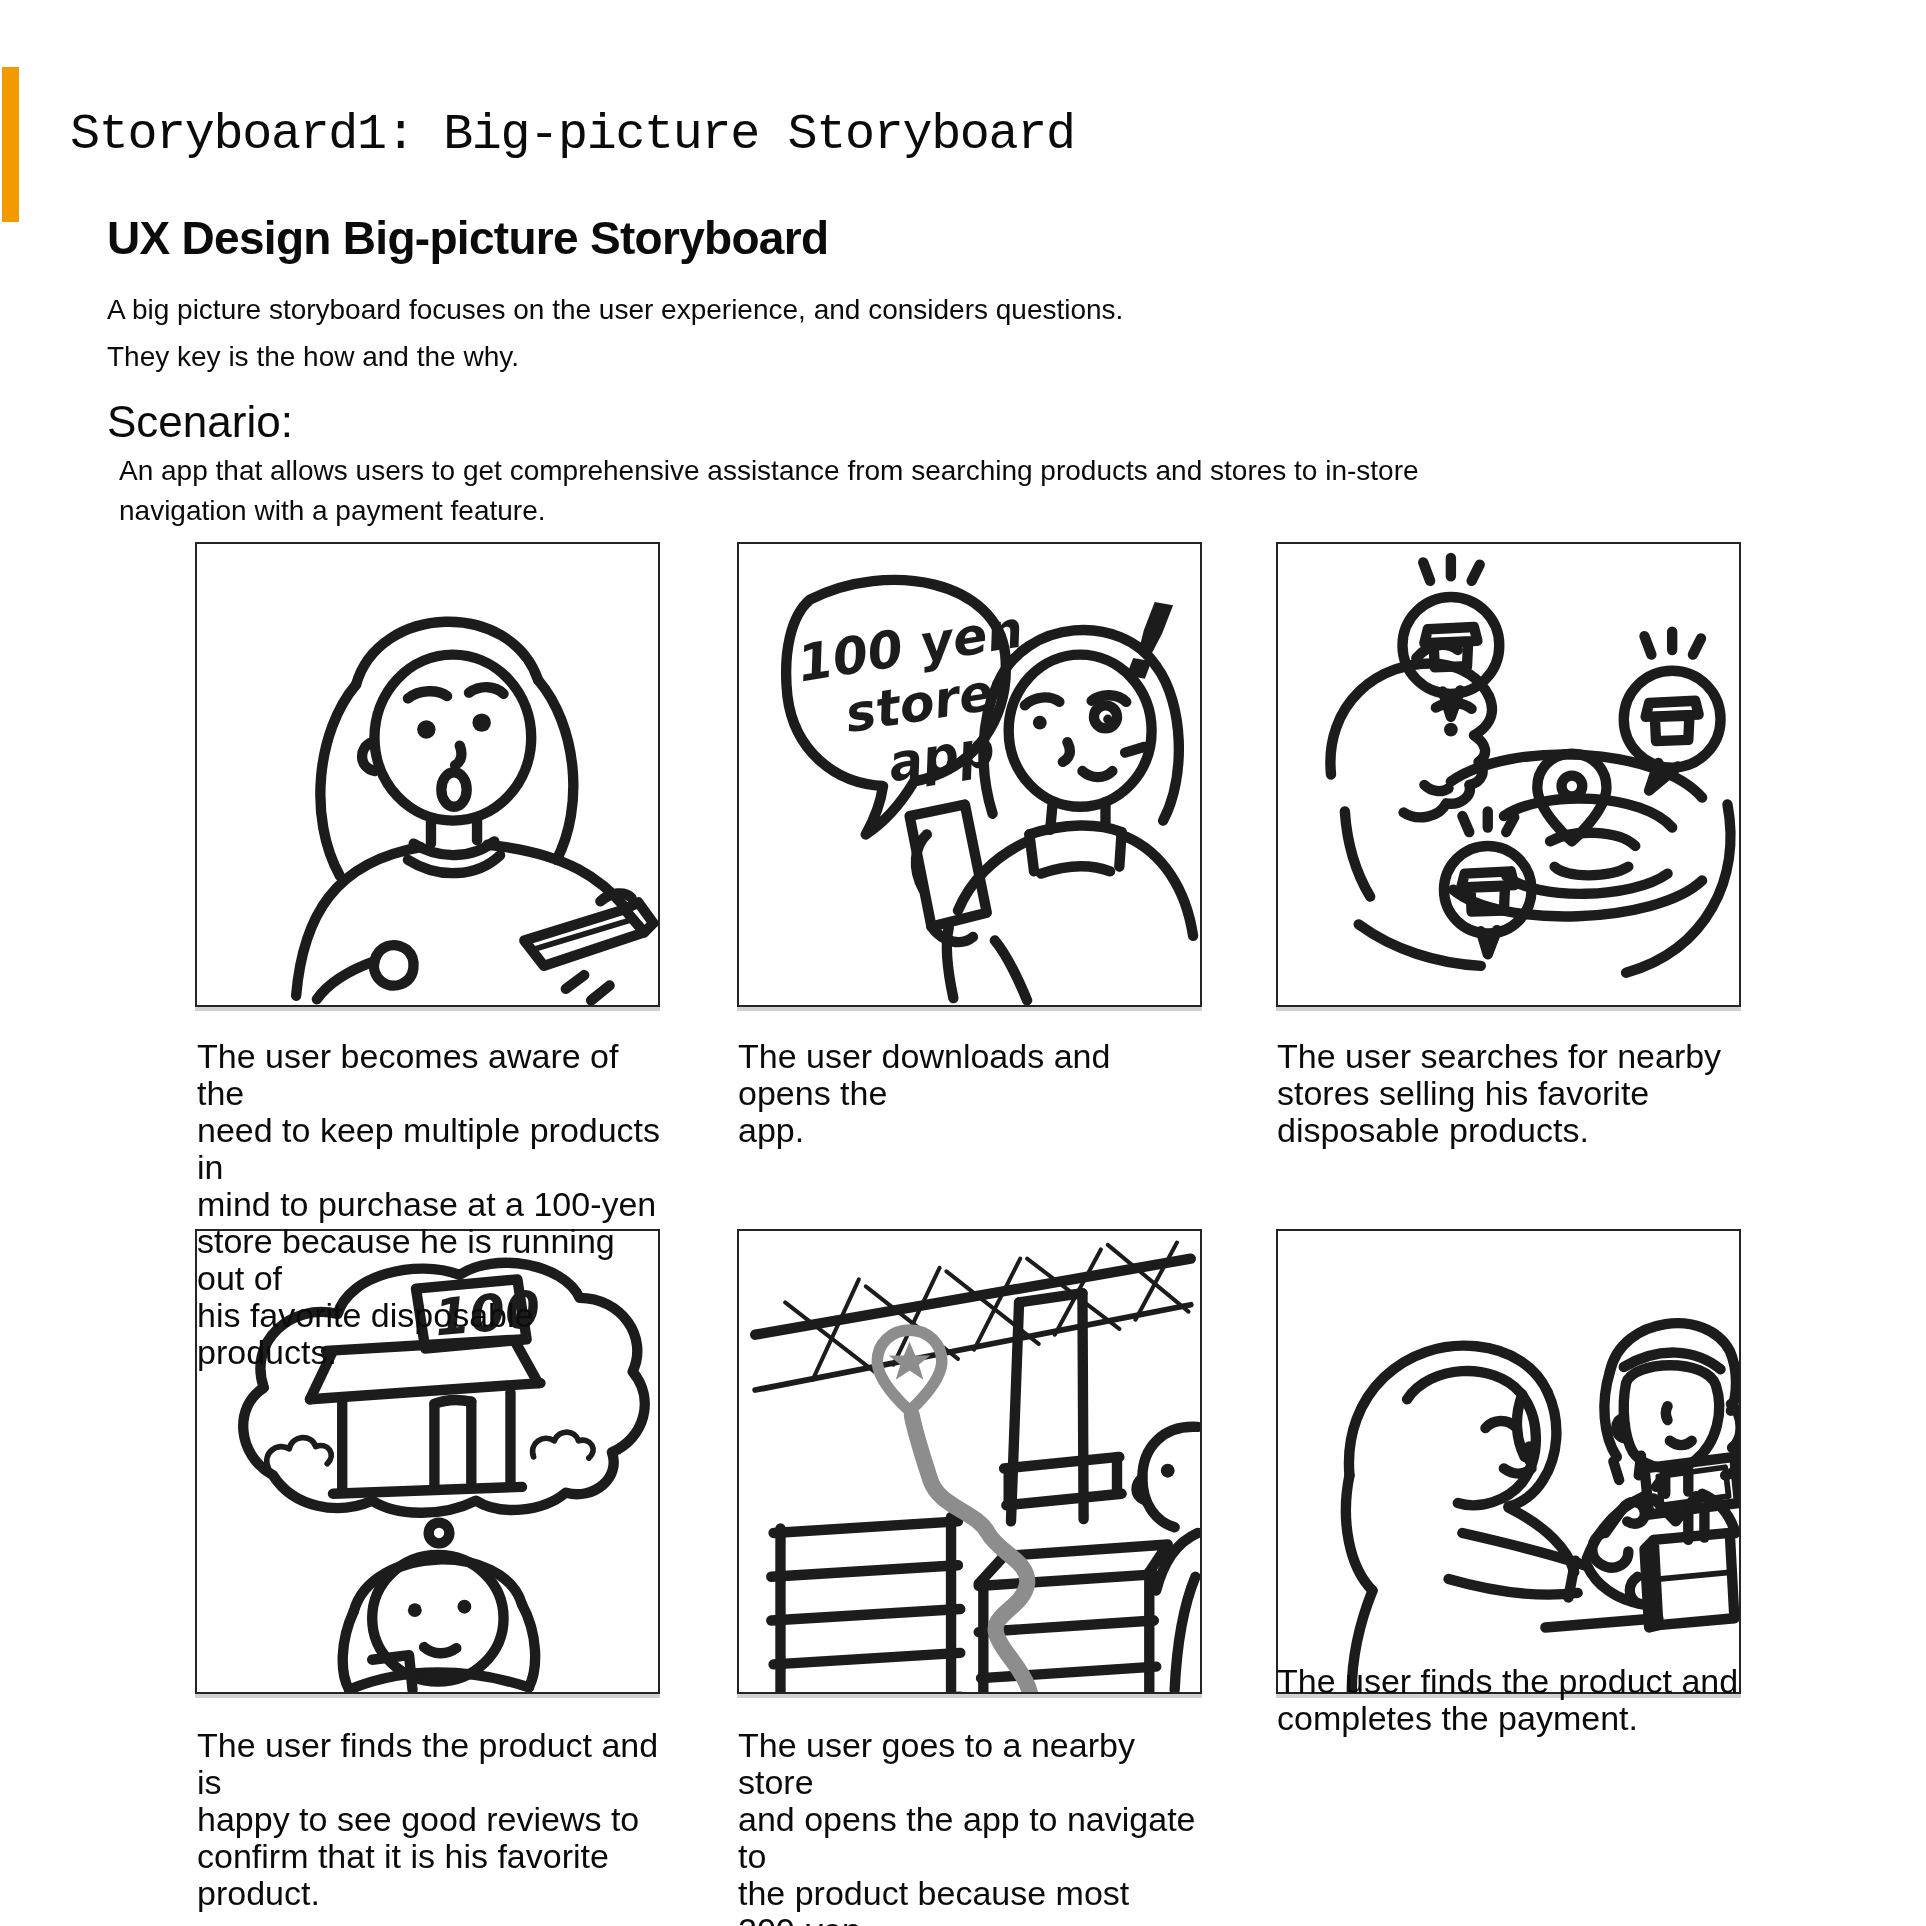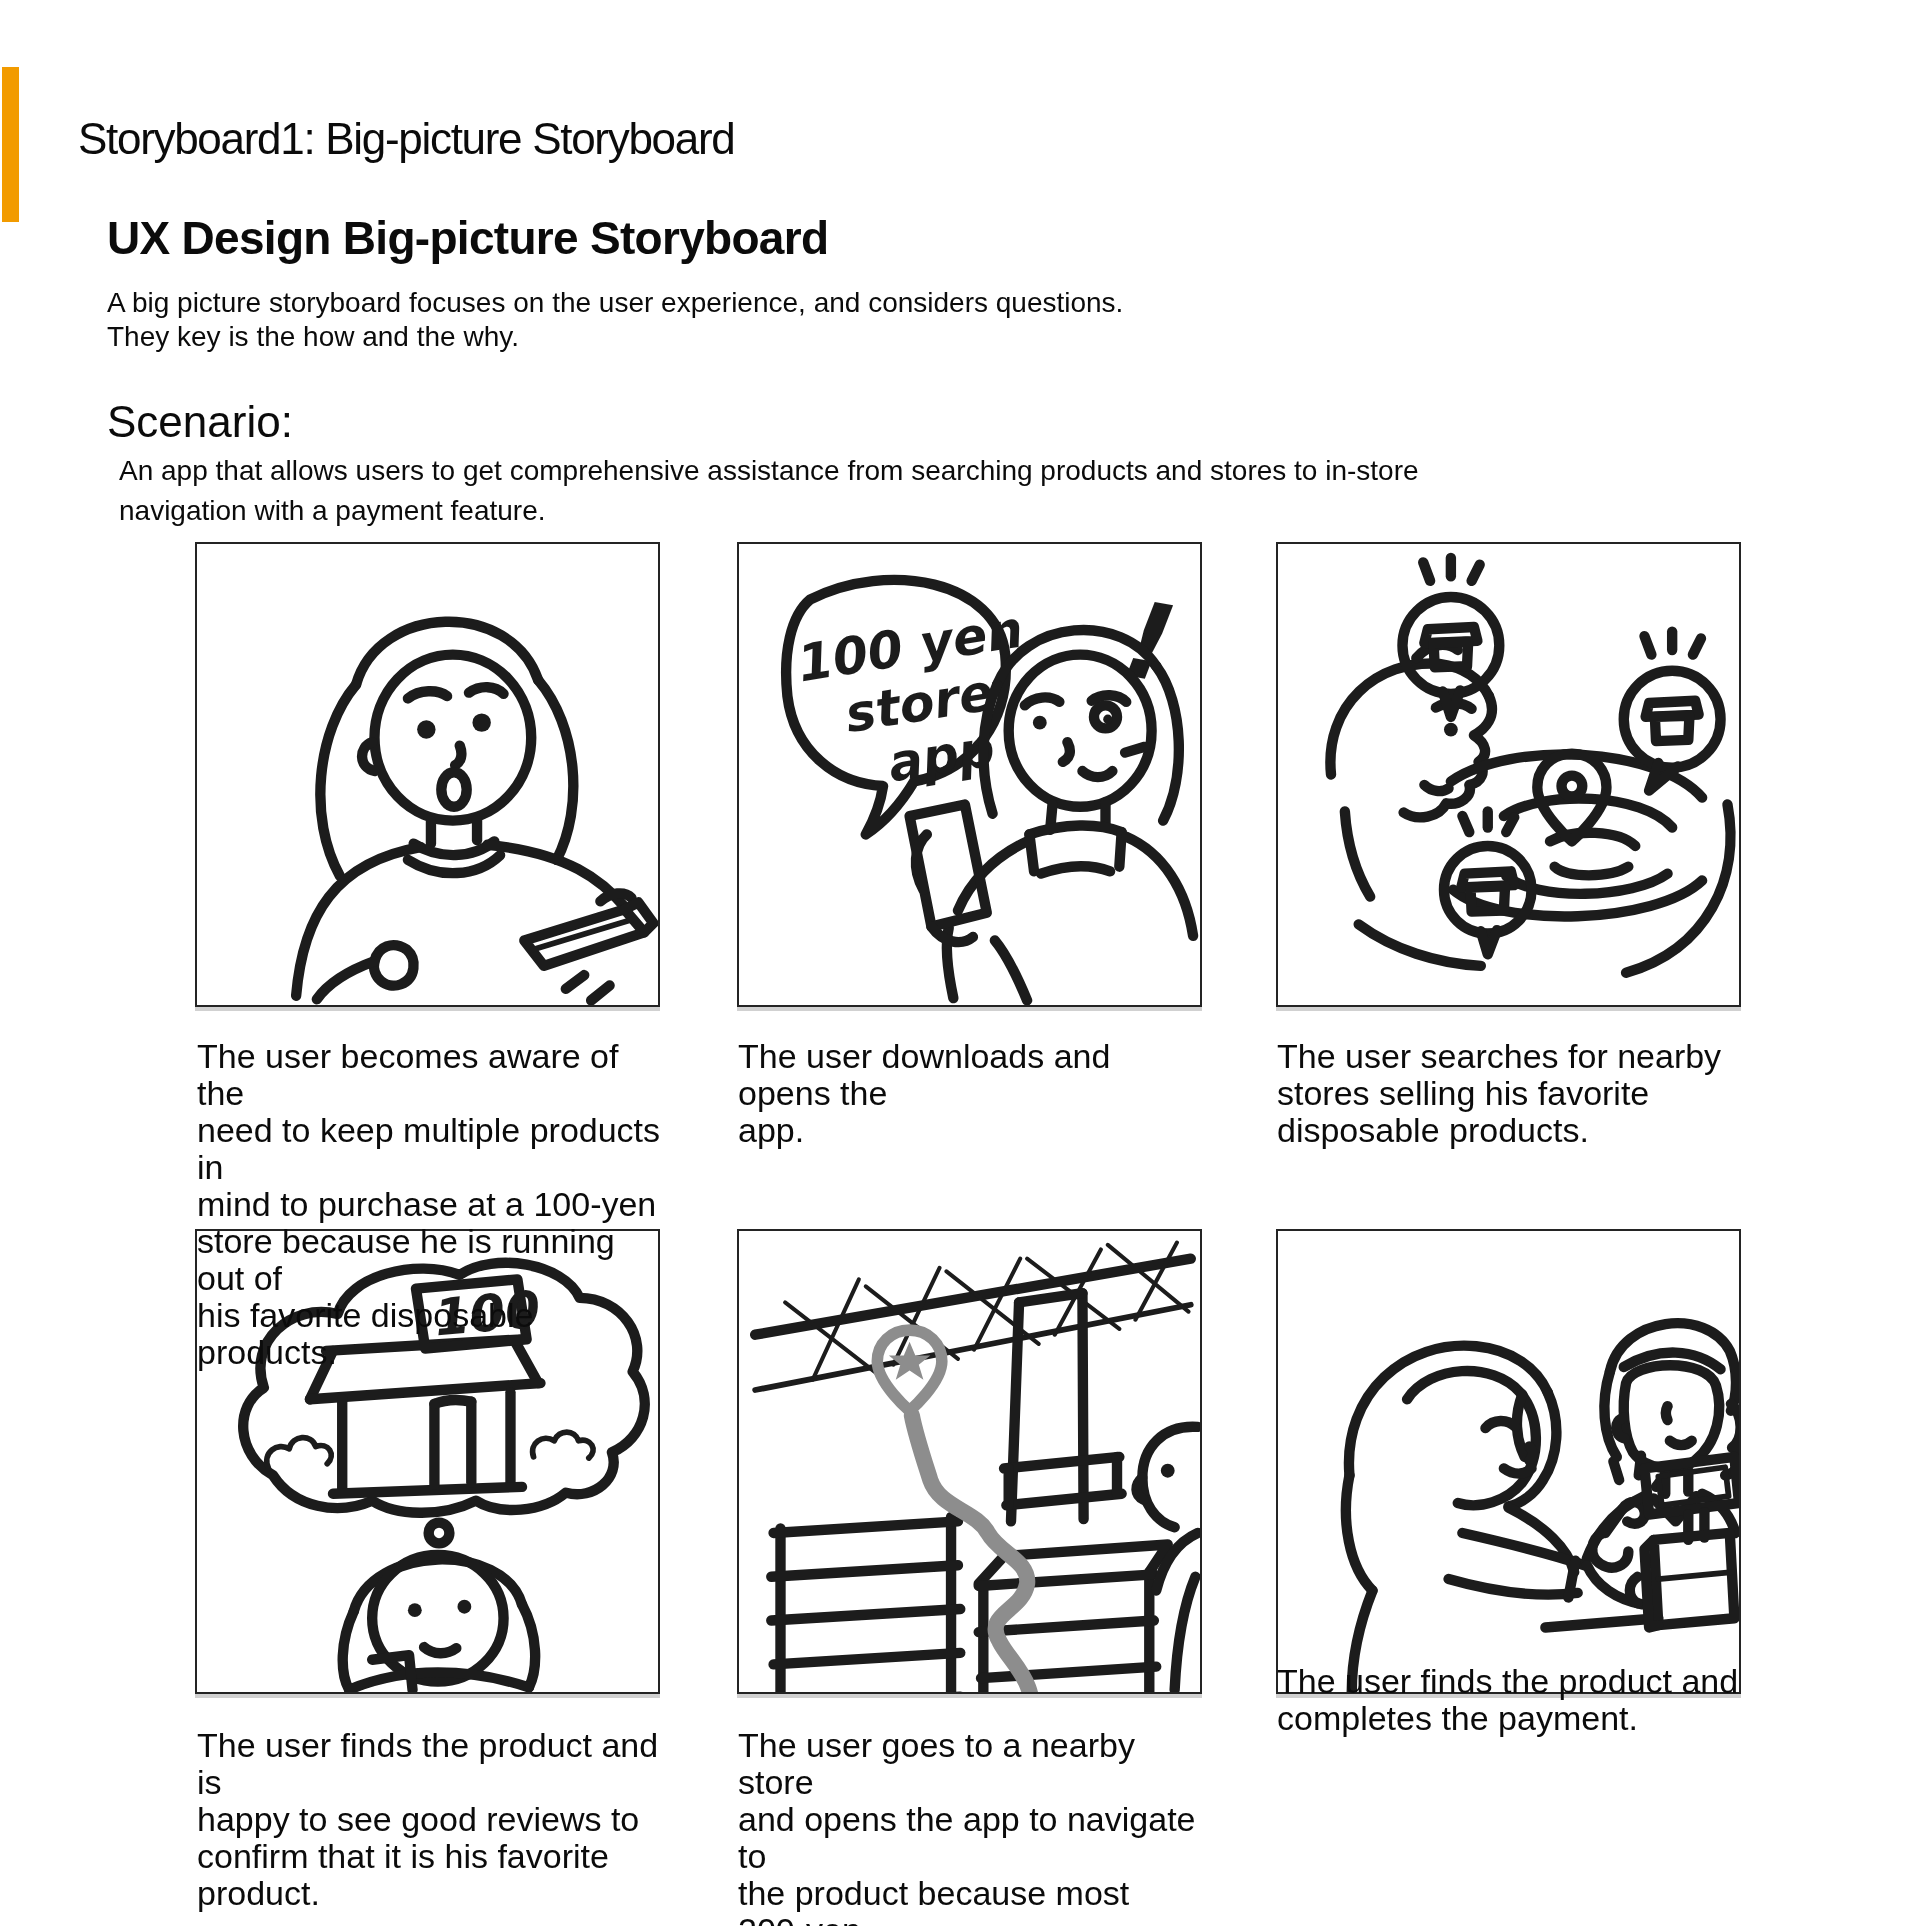--- a/index.html
+++ b/index.html
@@ -1,23 +1,23 @@
 <!DOCTYPE html>
 <html style="font-size:10.7px"><head>
 <meta charset="utf-8">
 <style>
   html,body{margin:0;padding:0;background:#ffffff;}
   .page{
     position:relative;width:1926px;height:1926px;background:#ffffff;
     font-family:"Liberation Sans",sans-serif;color:#0b0b0b;overflow:hidden;
   }
   .accent-bar{position:absolute;left:2px;top:67px;width:16.7px;height:155px;background:#F29B00;}
-  .title{position:absolute;left:70px;top:106px;margin:8px;font-size:44px;font-weight:400;letter-spacing:-1.3px;white-space:nowrap;}
+  .title{position:absolute;left:70px;top:106px;margin:0;font-size:50px;font-weight:400;letter-spacing:-1.3px;white-space:nowrap;font-family:Liberation Mono, monospace;}
   .subtitle{position:absolute;left:107px;top:211px;margin:0;font-size:46px;font-weight:700;letter-spacing:-0.7px;white-space:nowrap;text-align:center;}
-  .intro{position:absolute;left:107px;top:286px;margin:0;font-size:28px;line-height:34px;white-space:pre-line;}
+  .intro{position:absolute;left:107px;top:286px;margin:0;font-size:28px;line-height:47px;white-space:pre-line;}
   .scenario-heading{position:absolute;left:107px;top:397px;margin:0;font-size:44px;font-weight:400;}
   .scenario-text{position:absolute;left:107px;top:439px;margin:12px;font-size:28px;line-height:40px;white-space:pre-line;}
 
   .panel{
     position:absolute;width:461px;height:461px;border:2.7px solid #242424;background:#fff;
     box-shadow:0 4px 0 rgba(0,0,0,.18);
   }
   .pos-p1{left:195px;top:542px}   .pos-p2{left:737px;top:542px}   .pos-p3{left:1276px;top:542px}
   .pos-p4{left:195px;top:1229px}  .pos-p5{left:737px;top:1229px}  .pos-p6{left:1276px;top:1229px}
 

